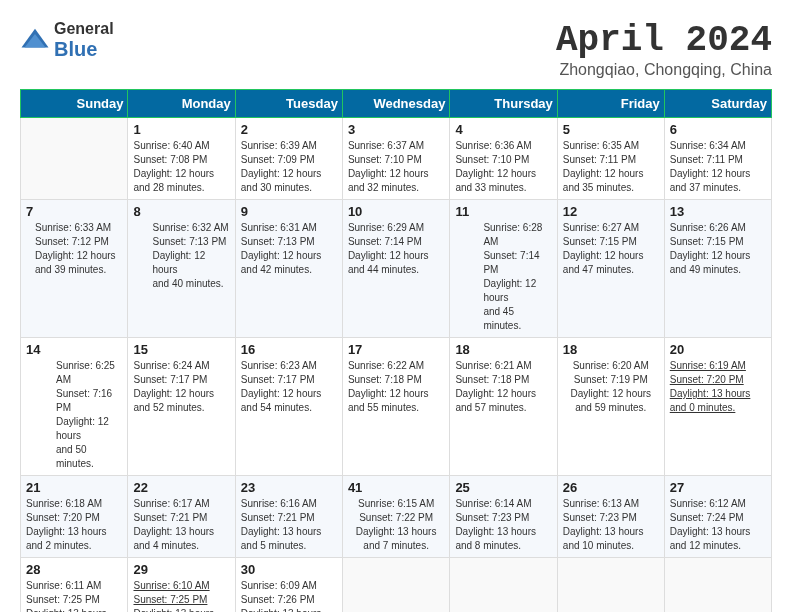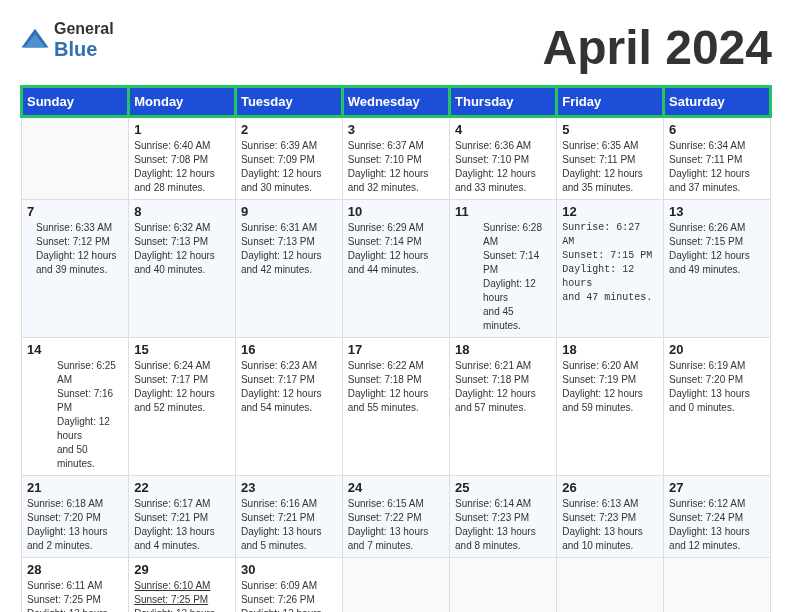--- a/index.html
+++ b/index.html
@@ -37,41 +37,42 @@
       color: #3070b3;
     }
     .logo-icon {
       width: 30px;
       height: 30px;
     }
     .title-area {
       text-align: right;
     }
     .month-title {
-      font-size: 48px;
+      font-size: 36px;
       font-weight: bold;
       color: #333;
+      font-family: Liberation Mono, monospace;
     }
     .location-title {
       font-size: 16px;
       color: #555;
     }
     .calendar {
       width: 100%;
       border-collapse: collapse;
       border: 1px solid #ccc;
     }
     .calendar th {
-      background-color: #1d4ed8;
+      background-color: #0369a1;
       color: #fff;
       font-size: 13px;
       font-weight: bold;
       padding: 6px 4px;
-      text-align: left;
-      border: 3px solid #22c55e;
+      text-align: right;
+      border: 1px solid #22c55e;
     }
     .calendar td {
       vertical-align: top;
       border: 1px solid #ddd;
       padding: 4px 5px;
       width: 108px;
       min-height: 80px;
       background: #fff;
       font-size: 10.5px;
       color: #333;
@@ -107,20 +108,21 @@
       <polygon points="20,5 38,30 2,30" fill="#3070b3"></polygon>
       <polygon points="20,12 34,30 6,30" fill="#5090d0"></polygon>
     </svg>
     <div class="logo-text">
       <span class="logo-general">General</span>
       <span class="logo-blue">Blue</span>
     </div>
   </div>
   <div class="title-area">
     <div class="month-title">April 2024</div>
+    <div class="location-title">Zhongqiao, Chongqing, China</div>
   </div>
 </div>
 
 <table class="calendar">
   <thead>
     <tr>
     <th>Sunday</th>
         <th>Monday</th>
         <th>Tuesday</th>
         <th>Wednesday</th>
@@ -178,21 +180,21 @@
       <tr>
         <td>
           <span class="day-number">7</span>
           <div class="day-info" style="white-space: pre-line; margin-left: 9px;">Sunrise: 6:33 AM
 Sunset: 7:12 PM
 Daylight: 12 hours
 and 39 minutes.</div>
         </td>
         <td>
           <span class="day-number">8</span>
-          <div class="day-info" style="white-space: pre-line;">Sunrise: 6:32 AM
+          <div class="day-info" style="white-space: pre-line; margin-left: 19px;">Sunrise: 6:32 AM
 Sunset: 7:13 PM
 Daylight: 12 hours
 and 40 minutes.</div>
         </td>
         <td>
           <span class="day-number">9</span>
           <div class="day-info" style="white-space: pre-line;">Sunrise: 6:31 AM
 Sunset: 7:13 PM
 Daylight: 12 hours
 and 42 minutes.</div>
@@ -206,21 +208,21 @@
         </td>
         <td>
           <span class="day-number">11</span>
           <div class="day-info" style="white-space: pre-line; margin-left: 28px;">Sunrise: 6:28 AM
 Sunset: 7:14 PM
 Daylight: 12 hours
 and 45 minutes.</div>
         </td>
         <td>
           <span class="day-number">12</span>
-          <div class="day-info" style="white-space: pre-line; font-family: Liberation Mono, monospace;">Sunrise: 6:27 AM
+          <div class="day-info" style="white-space: pre-line;">Sunrise: 6:27 AM
 Sunset: 7:15 PM
 Daylight: 12 hours
 and 47 minutes.</div>
         </td>
         <td>
           <span class="day-number">13</span>
           <div class="day-info" style="white-space: pre-line;">Sunrise: 6:26 AM
 Sunset: 7:15 PM
 Daylight: 12 hours
 and 49 minutes.</div>
@@ -257,28 +259,28 @@
         </td>
         <td>
           <span class="day-number">18</span>
           <div class="day-info" style="white-space: pre-line;">Sunrise: 6:21 AM
 Sunset: 7:18 PM
 Daylight: 12 hours
 and 57 minutes.</div>
         </td>
         <td>
           <span class="day-number">18</span>
-          <div class="day-info" style="white-space: pre-line;">Sunrise: 6:20 AM
+          <div class="day-info" style="white-space: pre-line; text-align: center;">Sunrise: 6:20 AM
 Sunset: 7:19 PM
 Daylight: 12 hours
 and 59 minutes.</div>
         </td>
         <td>
           <span class="day-number">20</span>
-          <div class="day-info" style="white-space: pre-line;">Sunrise: 6:19 AM
+          <div class="day-info" style="white-space: pre-line; text-decoration: underline;">Sunrise: 6:19 AM
 Sunset: 7:20 PM
 Daylight: 13 hours
 and 0 minutes.</div>
         </td>
       </tr>
       <tr>
         <td>
           <span class="day-number">21</span>
           <div class="day-info" style="white-space: pre-line;">Sunrise: 6:18 AM
 Sunset: 7:20 PM
@@ -293,22 +295,22 @@
 and 4 minutes.</div>
         </td>
         <td>
           <span class="day-number">23</span>
           <div class="day-info" style="white-space: pre-line;">Sunrise: 6:16 AM
 Sunset: 7:21 PM
 Daylight: 13 hours
 and 5 minutes.</div>
         </td>
         <td>
-          <span class="day-number">24</span>
-          <div class="day-info" style="white-space: pre-line;">Sunrise: 6:15 AM
+          <span class="day-number">41</span>
+          <div class="day-info" style="white-space: pre-line; text-align: center;">Sunrise: 6:15 AM
 Sunset: 7:22 PM
 Daylight: 13 hours
 and 7 minutes.</div>
         </td>
         <td>
           <span class="day-number">25</span>
           <div class="day-info" style="white-space: pre-line;">Sunrise: 6:14 AM
 Sunset: 7:23 PM
 Daylight: 13 hours
 and 8 minutes.</div>

